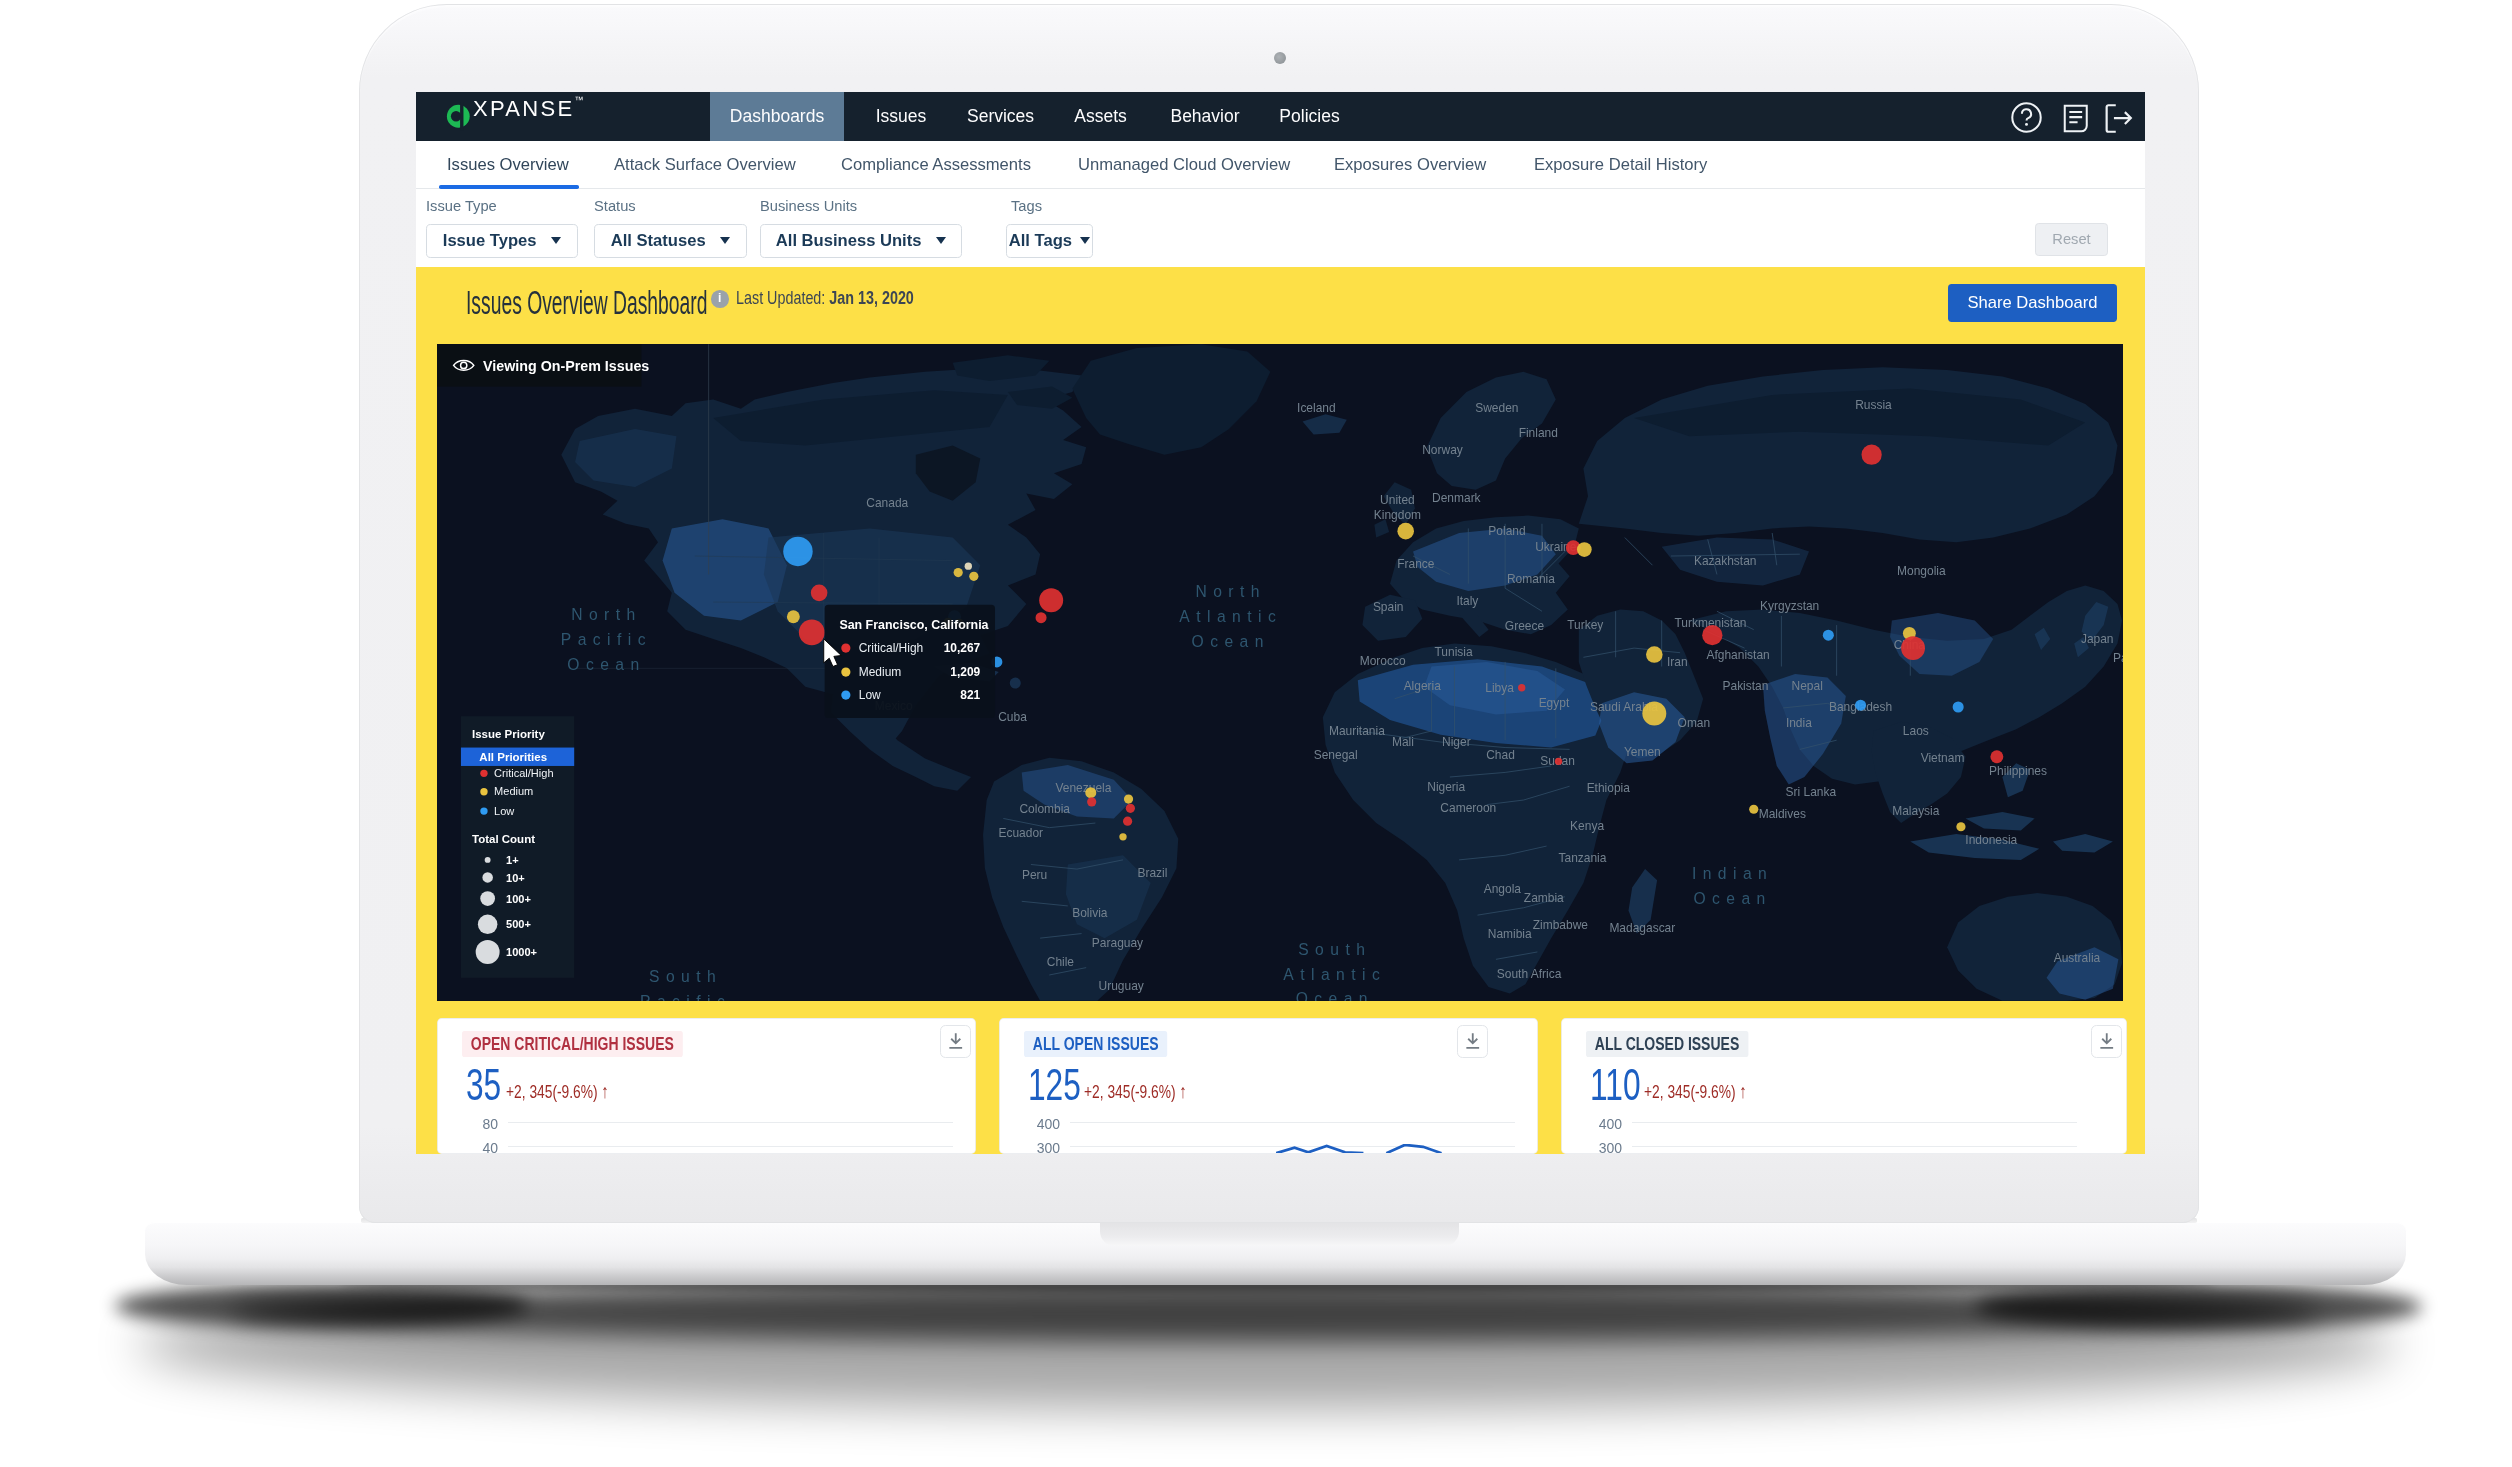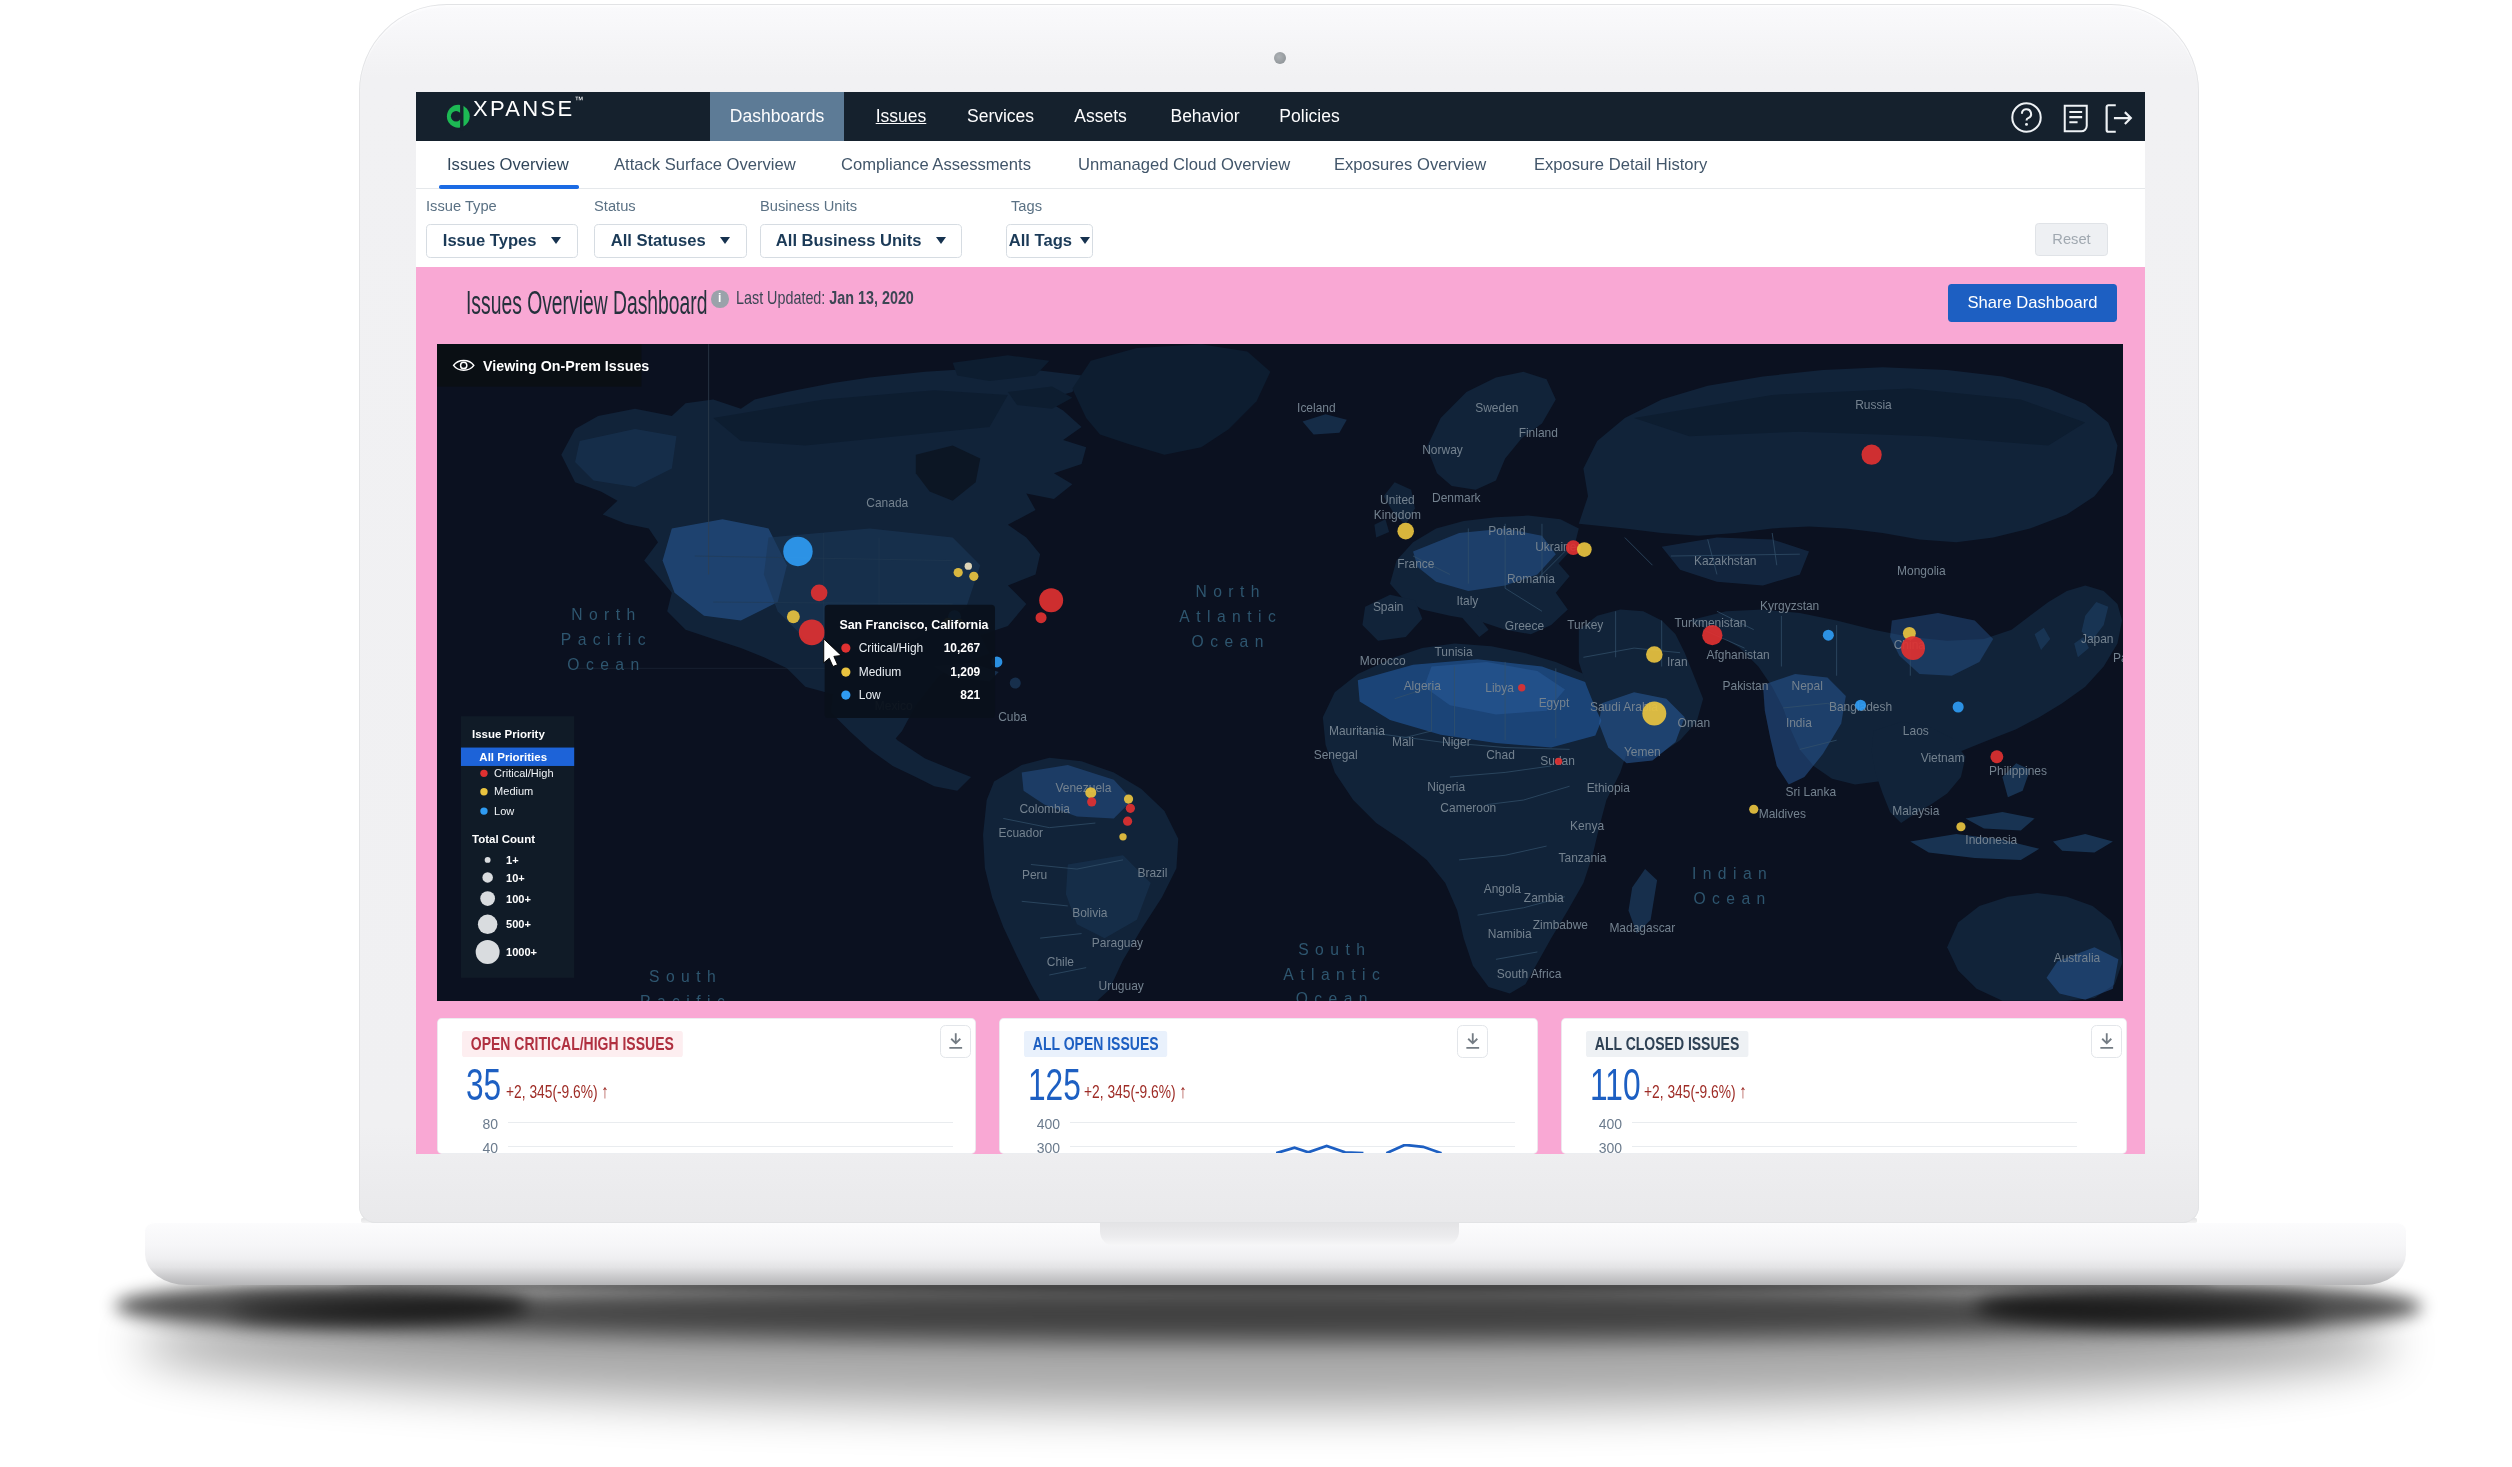--- a/index.html
+++ b/index.html
@@ -54,21 +54,21 @@
 
   
   #filters { position:absolute; left:0; top:98px; width:1729px; height:77px; background:#fff; }
   .flabel { position:absolute; top:8.3px; color:#5a7184; font-size:14.7px; }
   .fbox { position:absolute; top:34px; height:34px; border:0.9px solid #d6dce2; border-radius:4.6px; background:#fff;
           color:#1b3a57; font-size:16.6px; font-weight:bold; line-height:32px; }
   .fbox .car { display:inline-block; margin-left:14.7px; vertical-align:1.8px; width:0; height:0; border-left:5.5px solid transparent; border-right:5.5px solid transparent; border-top:7.4px solid #16324f; }
   #reset { position:absolute; left:1619px; top:33px; width:73px; height:33px; background:#eef0f3; border:0.9px solid #e0e3e7; border-radius:3.7px; color:#a0a8b0; font-size:14.7px; text-align:center; line-height:31px; }
 
   
-  #lower { position:absolute; left:0; top:175px; width:1729px; height:887px; background:#f9a8d4; }
+  #lower { position:absolute; left:0; top:175px; width:1729px; height:887px; background:#fde047; }
   #dtitle { position:absolute; left:50px; top:16.6px; color:#25313c; font-size:33px; transform:scaleX(0.585); transform-origin:left top; white-space:nowrap; }
   #infoi { position:absolute; left:295px; top:23px; width:17.5px; height:17.5px; border-radius:50%; background:#9aa2aa; color:#fff; font-size:12px; font-weight:bold; text-align:center; line-height:17.5px; }
   #lastup { position:absolute; left:320px; top:20px; color:#3c4654; font-size:18.4px; transform:scaleX(0.78); transform-origin:left top; white-space:nowrap; }
   #sharebtn { position:absolute; left:1532px; top:16.6px; width:169px; height:38px; background:#1d5fc2; border-radius:3.7px; color:#fff; font-size:16.6px; text-align:center; line-height:38px; }
 
   
   #map { position:absolute; left:21px; top:77px; width:1686px; height:657px; background:#0c1521; overflow:hidden; }
 
   
   .card { position:absolute; top:752px; width:537px; height:134px; background:#fff; border-radius:3.7px; box-shadow:0 0 0 0.9px #eceef1; }
@@ -102,21 +102,21 @@
 
   <div class="abs" id="screen">
     <div id="nav">
       <svg id="logo" viewBox="0 0 200 32">
         <circle cx="15" cy="16" r="12.8" fill="#1db954"></circle>
         <circle cx="12.5" cy="16" r="5.8" fill="#15212d"></circle>
         <rect x="17" y="0" width="3.8" height="32" fill="#15212d"></rect>
       </svg>
       <div id="logotext">XPANSE<span style="font-size:9.2px;vertical-align:13px;">™</span></div>
       <div class="navitem" id="nav-dash">Dashboards</div>
-      <div class="navitem" style="left:459px;width:52px;text-decoration:underline;">Issues</div>
+      <div class="navitem" style="left:459px;width:52px;">Issues</div>
       <div class="navitem" style="left:551px;width:66px;">Services</div>
       <div class="navitem" style="left:658px;width:53px;">Assets</div>
       <div class="navitem" style="left:752px;width:74px;">Behavior</div>
       <div class="navitem" style="left:862px;width:63px;">Policies</div>
       <svg class="navico" style="left:1594px;top:9.2px;" width="33" height="33" viewBox="0 0 36 36" fill="none" stroke="#eef2f5" stroke-width="2.2">
         <circle cx="18" cy="18" r="15.5"></circle>
         <path d="M13 14 a5 5 0 1 1 6.8 4.7 c-1.4.6-1.8 1.5-1.8 2.6" fill="none"></path>
         <circle cx="18" cy="25.5" r="1.6" fill="#eef2f5" stroke="none"></circle>
       </svg>
       <svg class="navico" style="left:1645px;top:10px;" width="29.5" height="33" viewBox="0 0 32 36" fill="none" stroke="#eef2f5" stroke-width="2.2">

